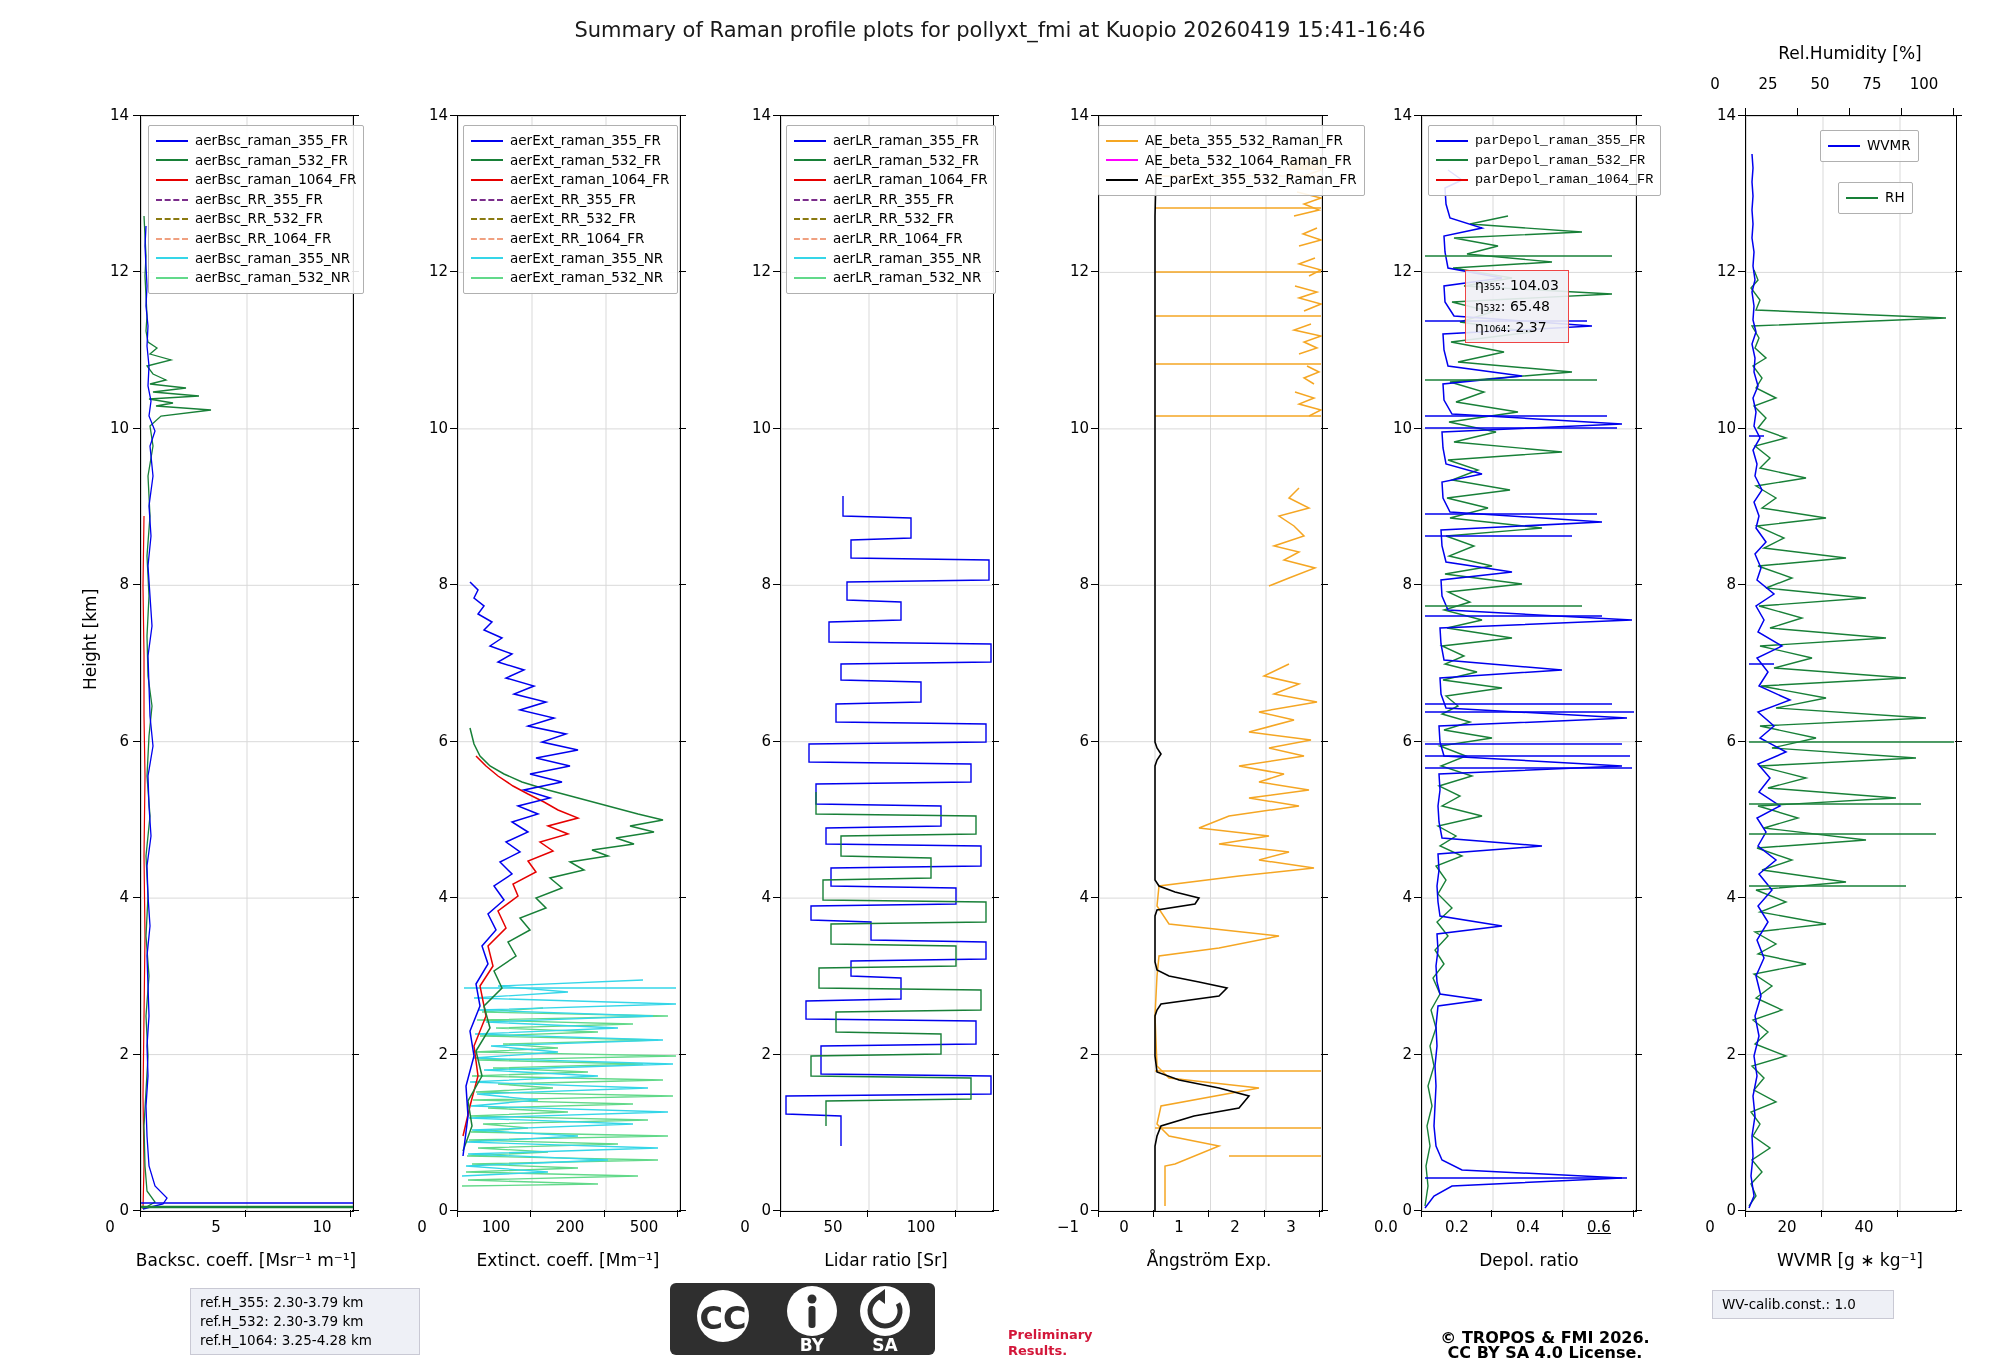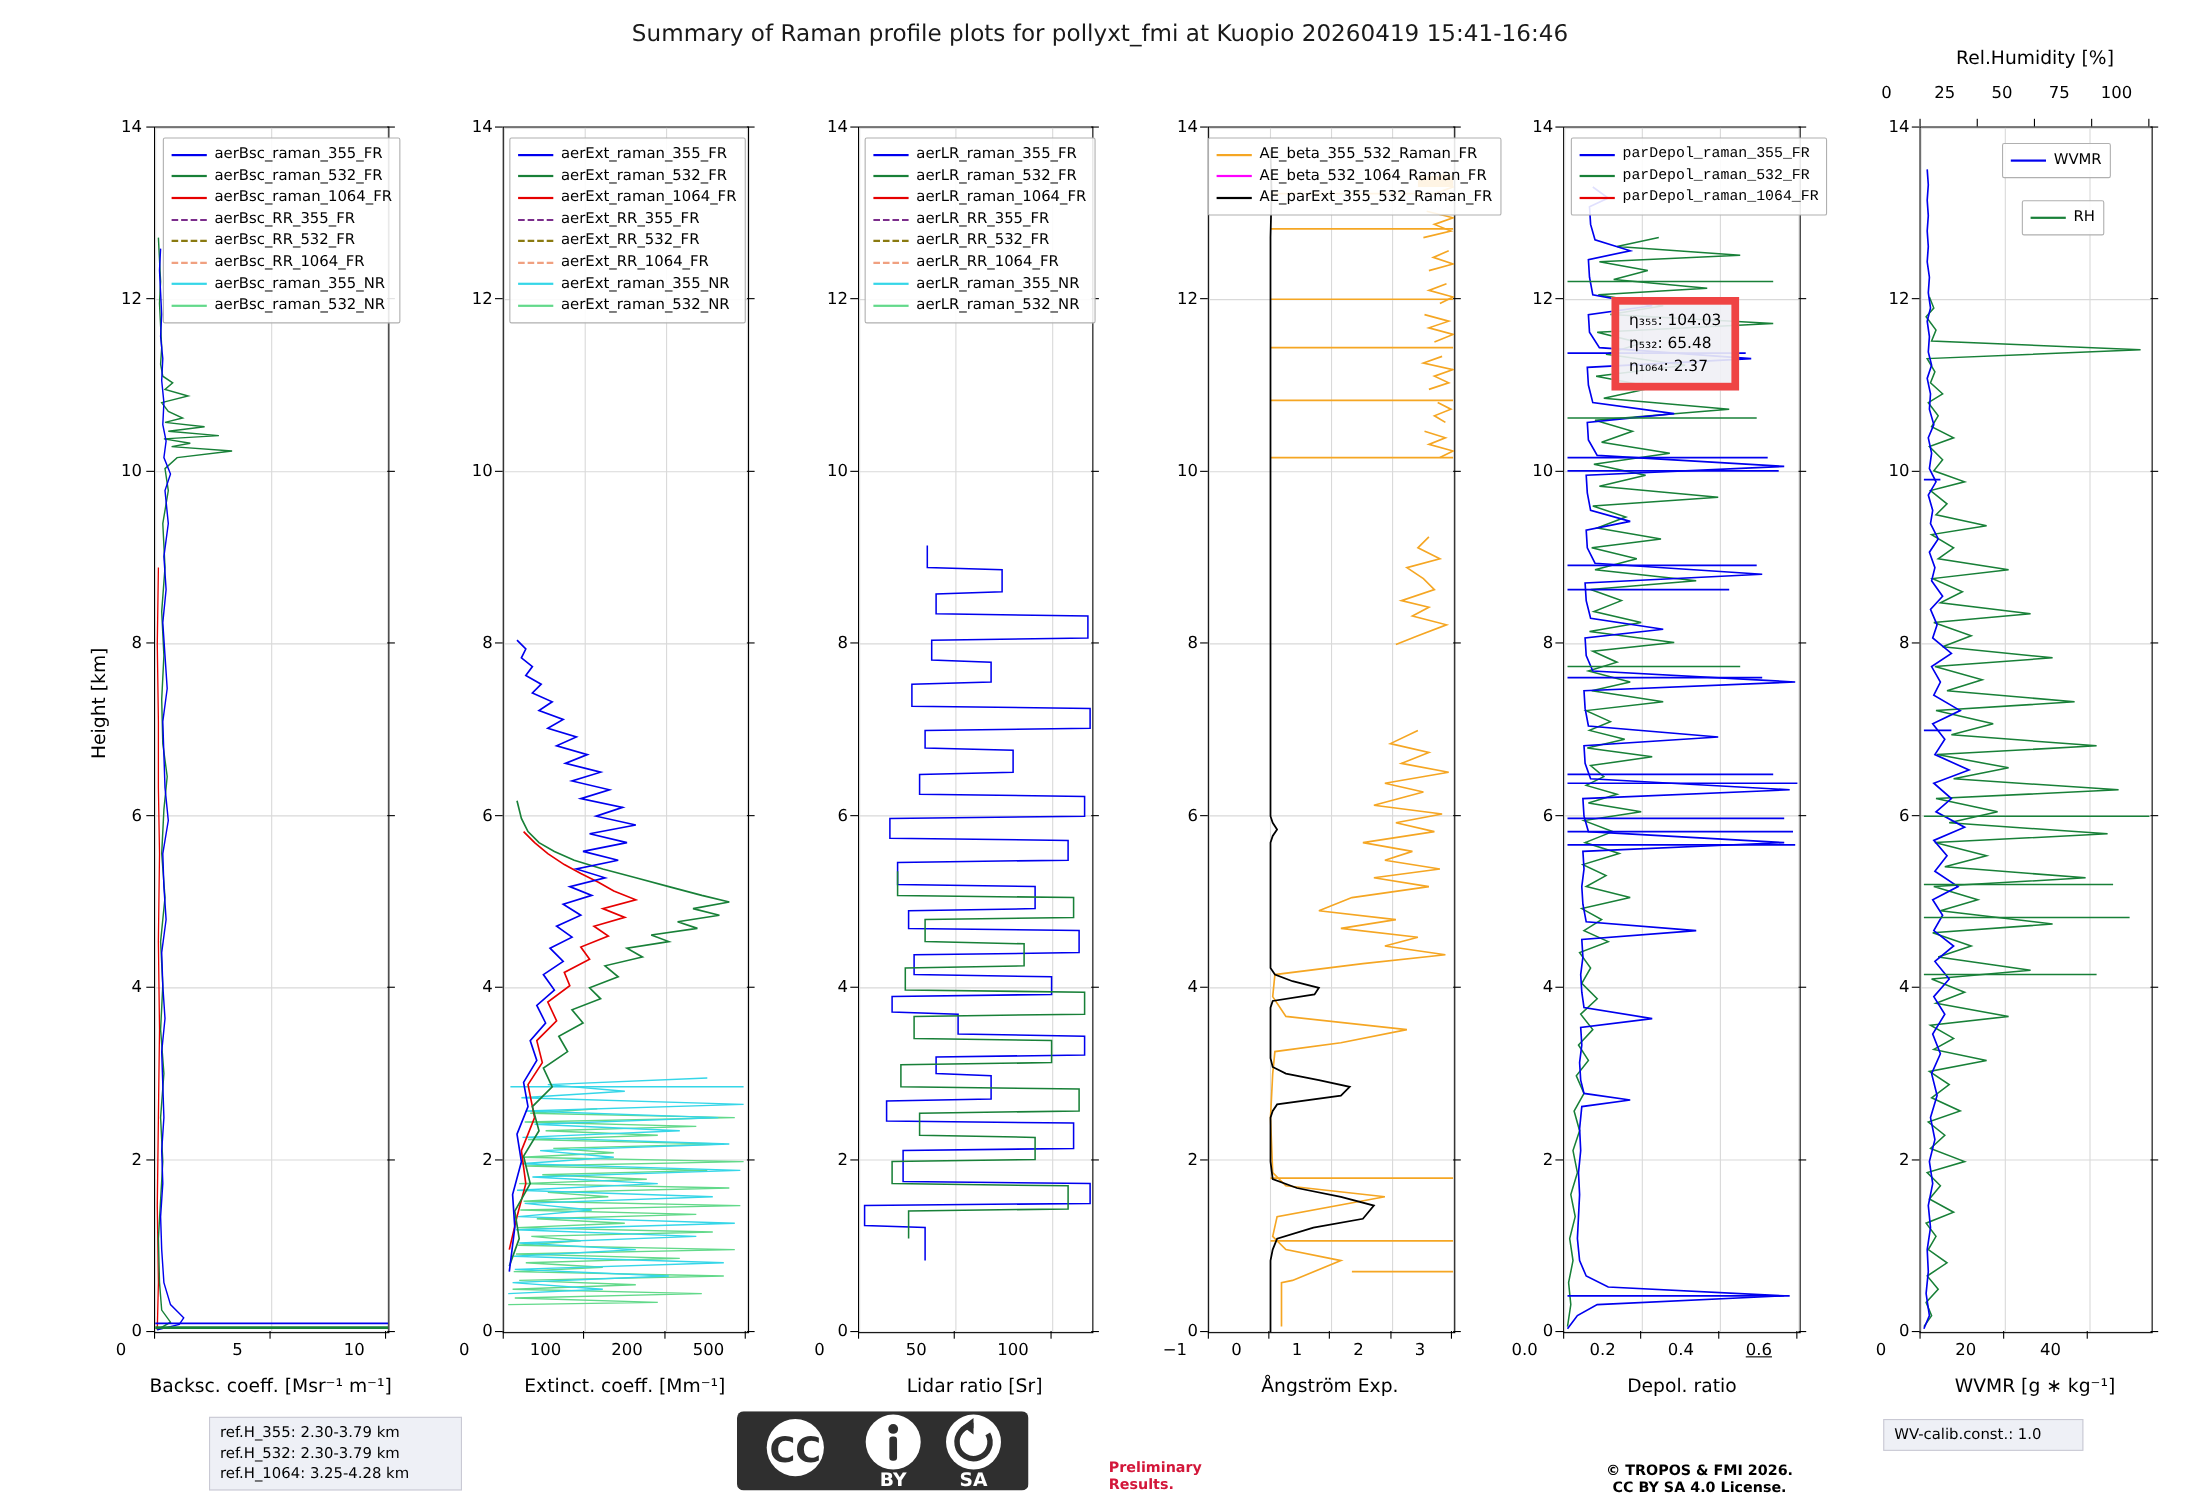--- a/index.html
+++ b/index.html
@@ -30,29 +30,29 @@
     transform:rotate(-90deg);transform-origin:0 0;white-space:nowrap;
   }
   .legend{
     position:absolute;border:1px solid #b0b0b0;background:rgba(255,255,255,0.88);
     padding:5px 7px 5px 7px;font-size:13.5px;line-height:19.6px;border-radius:2px;
     z-index:20;
   }
   .legend .row{display:flex;align-items:center;white-space:nowrap;}
   .legend .swatch{width:32px;height:0;border-top-width:2px;margin-right:7px;flex:0 0 32px;}
   .annot{
-    position:absolute;border:7px solid #ef4444;background:rgba(240,240,245,0.9);
+    position:absolute;border:1px solid #ef4444;background:rgba(240,240,245,0.9);
     font-size:14px;line-height:21px;padding:4px 9px;z-index:20;
   }
   .refbox{
     position:absolute;border:1px solid #c9c9d4;background:#eef0f6;
     font-size:13.5px;line-height:19px;padding:4px 9px;
   }
   .prelim{position:absolute;color:#d3173a;font-size:13px;font-weight:bold;line-height:16px;}
-  .credit{position:absolute;font-size:13px;font-weight:bold;line-height:15px;text-align:center;}
+  .credit{position:absolute;font-size:16px;font-weight:bold;line-height:15px;text-align:center;}
   .cc{position:absolute;}
   svg{display:block;}
 </style>
 </head>
 <body>
 
 <div class="title">Summary of Raman profile plots for pollyxt_fmi at Kuopio 20260419 15:41-16:46</div>
 
 <div class="ylabel-rot" style="left:80px;top:690px;">Height [km]</div>
 

